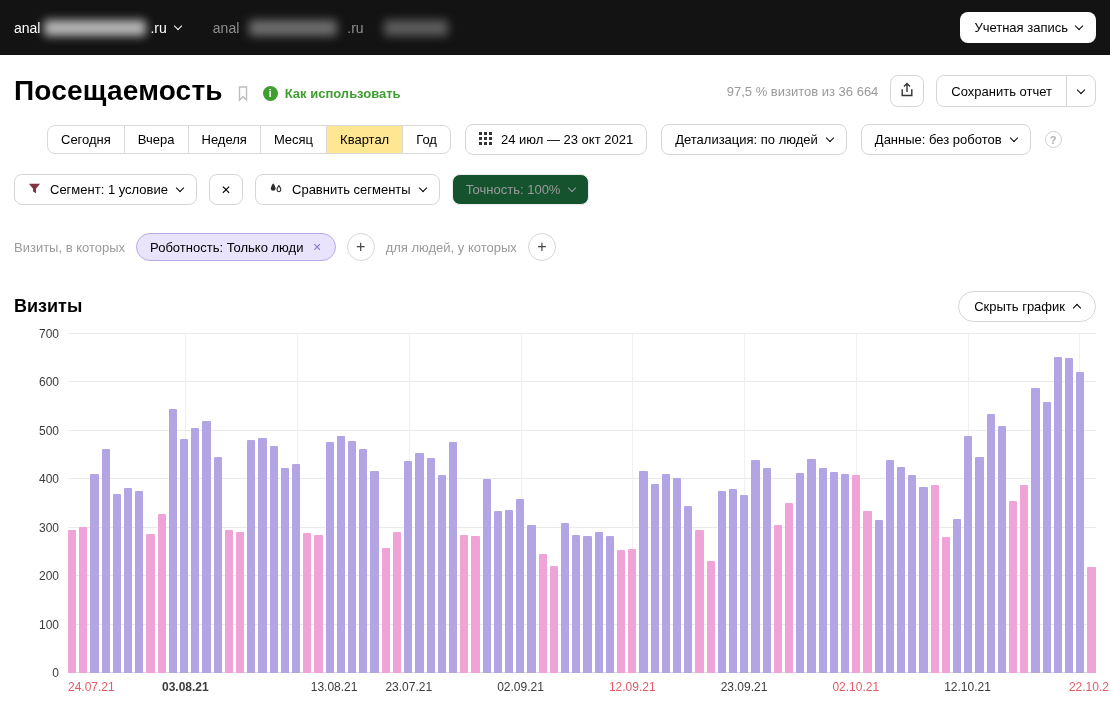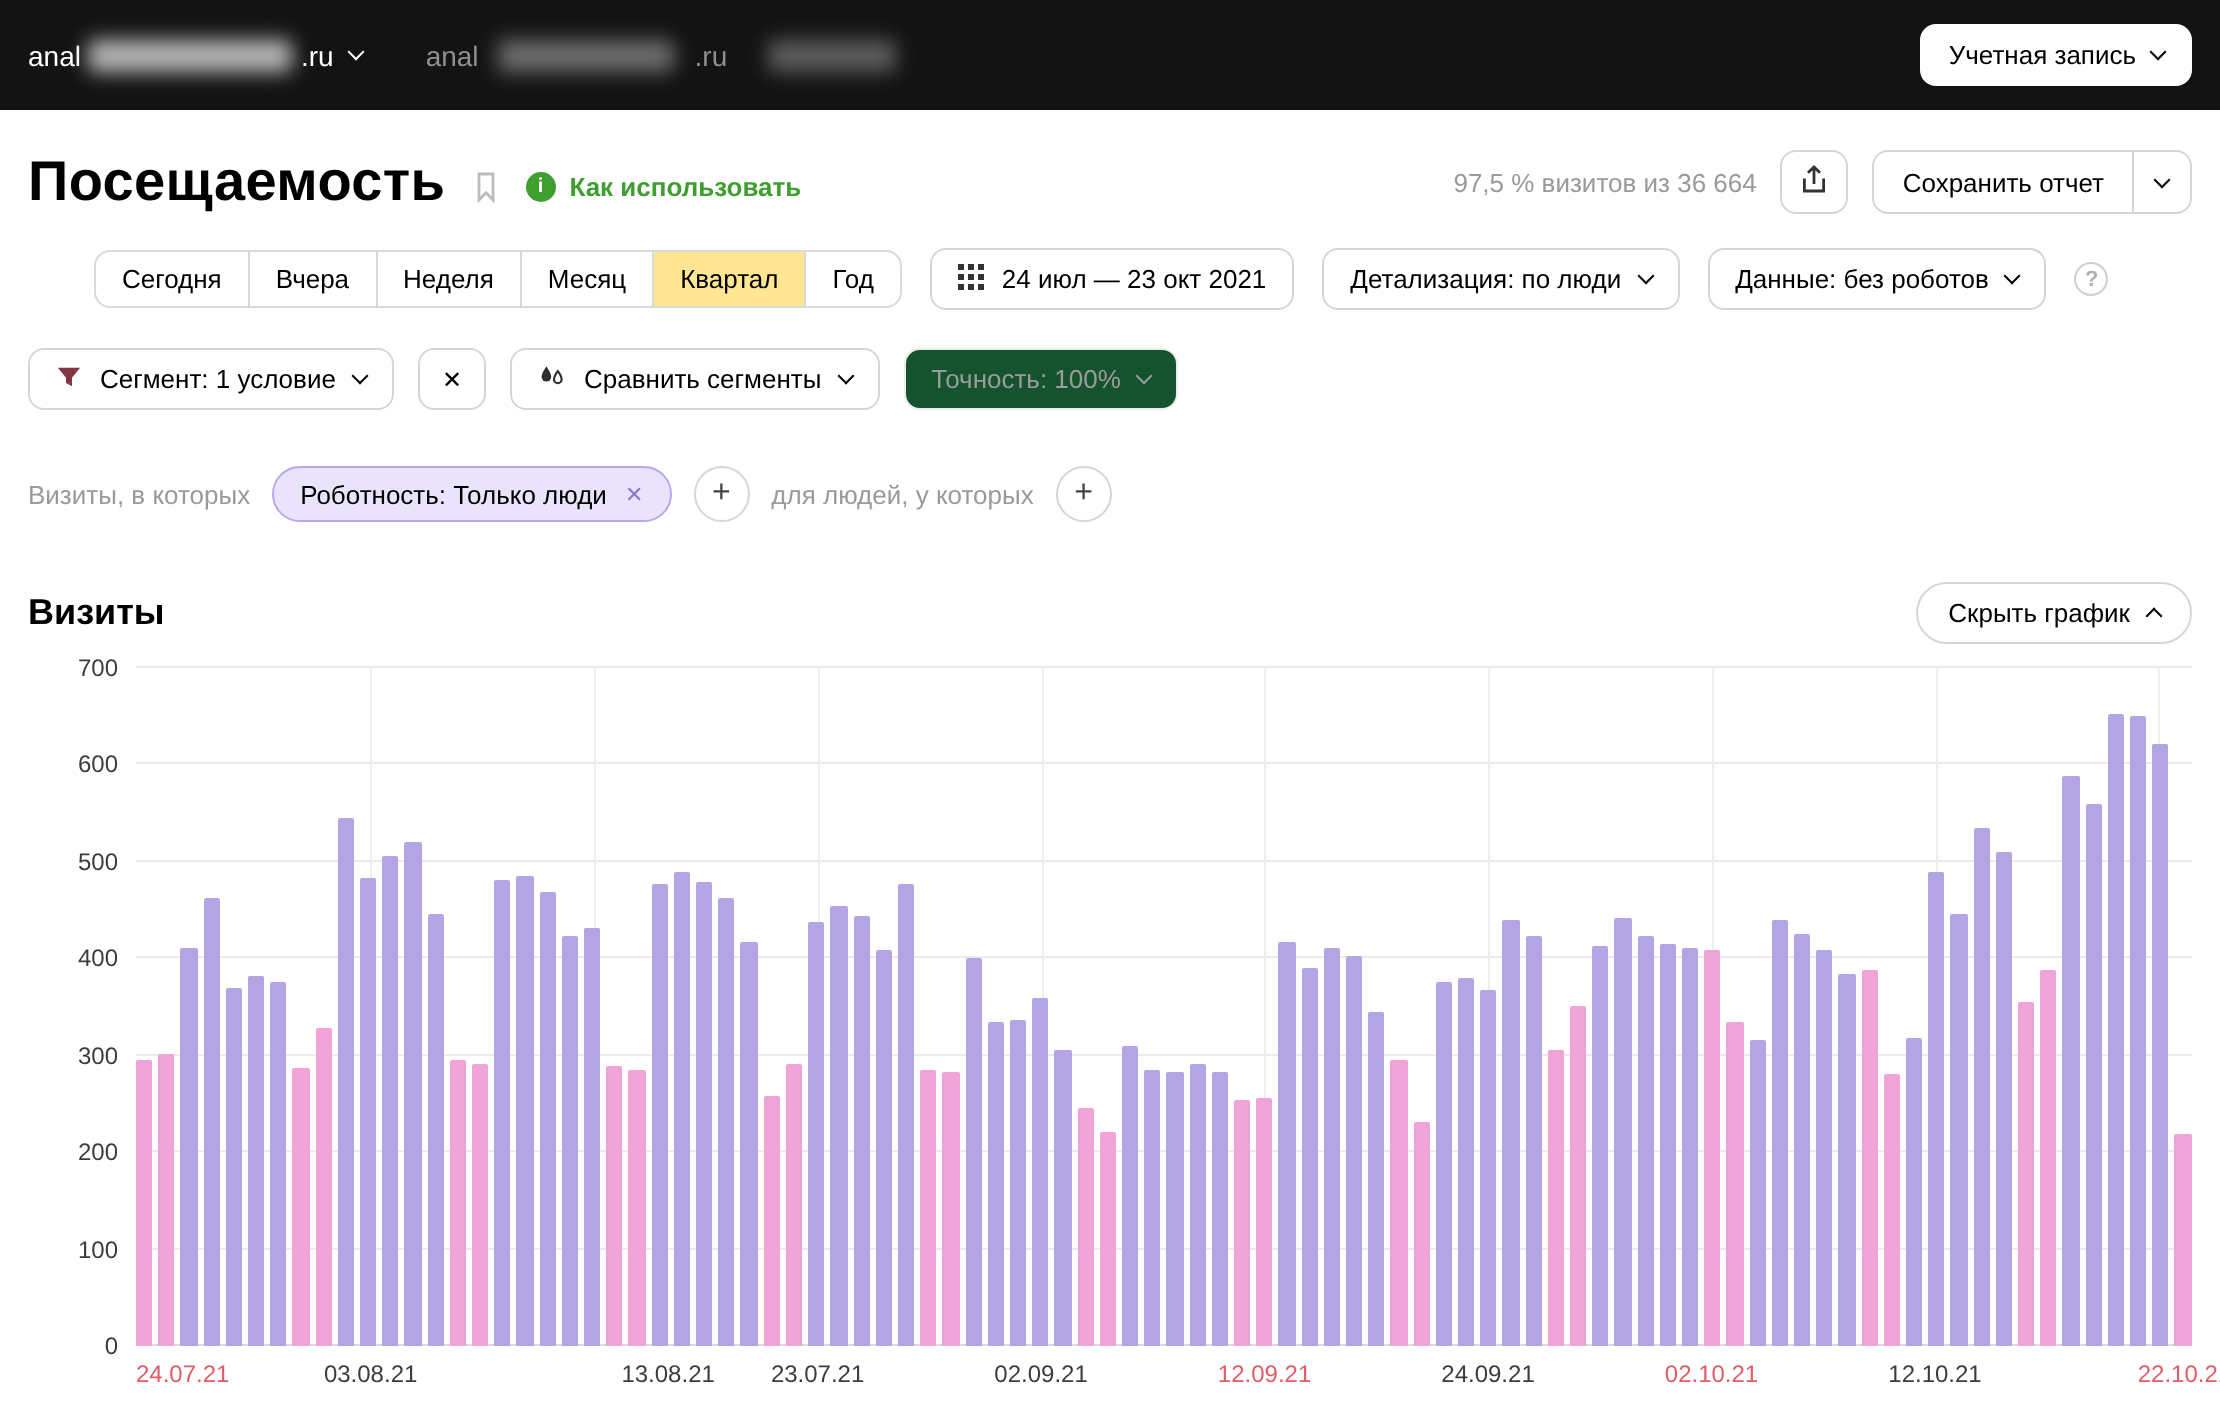--- a/index.html
+++ b/index.html
@@ -165,21 +165,21 @@
             <rect x="5" y="5" width="3" height="3"></rect>
             <rect x="10" y="5" width="3" height="3"></rect>
           <rect x="0" y="10" width="3" height="3"></rect>
             <rect x="5" y="10" width="3" height="3"></rect>
             <rect x="10" y="10" width="3" height="3"></rect>
         </svg>
       </span>
       <span>24 июл — 23 окт 2021</span>
     </button>
     <button class="btn">
-      <span>Детализация: по люди</span>
+      <span>Детализация: по людей</span>
       <span class="chev"></span>
     </button>
     <button class="btn">
       <span>Данные: без роботов</span>
       <span class="chev"></span>
     </button>
     <span class="q-icon">?</span>
   </div>
 
   <div class="controls-row2">
@@ -352,26 +352,26 @@
             <div class="bar" style="height: 84%; background: rgb(179, 164, 228);"></div>
             <div class="bar" style="height: 80%; background: rgb(179, 164, 228);"></div>
             <div class="bar" style="height: 93.1429%; background: rgb(179, 164, 228);"></div>
             <div class="bar" style="height: 92.8571%; background: rgb(179, 164, 228);"></div>
             <div class="bar" style="height: 88.8571%; background: rgb(179, 164, 228);"></div>
             <div class="bar" style="height: 31.1429%; background: rgb(239, 163, 214);"></div>
           </div>
       </div>
       <div class="x-axis">
           <div class="xlab" style="color: rgb(226, 92, 104); left: 0px;">24.07.21</div>
-          <div class="xlab" style="left: 11.413%; transform: translateX(-50%);">03.08.21</div>
+          <div class="xlab" style="left: 11.413%; transform: translateX(-50%); font-weight: bold;">03.08.21</div>
           <div class="xlab" style="left: 22.2826%; transform: translateX(-50%); margin-left: 37px;">13.08.21</div>
           <div class="xlab" style="left: 33.1522%; transform: translateX(-50%);">23.07.21</div>
           <div class="xlab" style="left: 44.0217%; transform: translateX(-50%);">02.09.21</div>
           <div class="xlab" style="color: rgb(226, 92, 104); left: 54.8913%; transform: translateX(-50%);">12.09.21</div>
-          <div class="xlab" style="left: 65.7609%; transform: translateX(-50%);">24.09.21</div>
+          <div class="xlab" style="left: 65.7609%; transform: translateX(-50%);">23.09.21</div>
           <div class="xlab" style="color: rgb(226, 92, 104); left: 76.6304%; transform: translateX(-50%);">02.10.21</div>
           <div class="xlab" style="left: 87.5%; transform: translateX(-50%);">12.10.21</div>
           <div class="xlab" style="color: rgb(226, 92, 104); left: 98.3696%; transform: translateX(-50%); margin-left: 13px;">22.10.21</div>
         </div>
     </div>
   </div>
 
 </main>
 
 </body></html>

